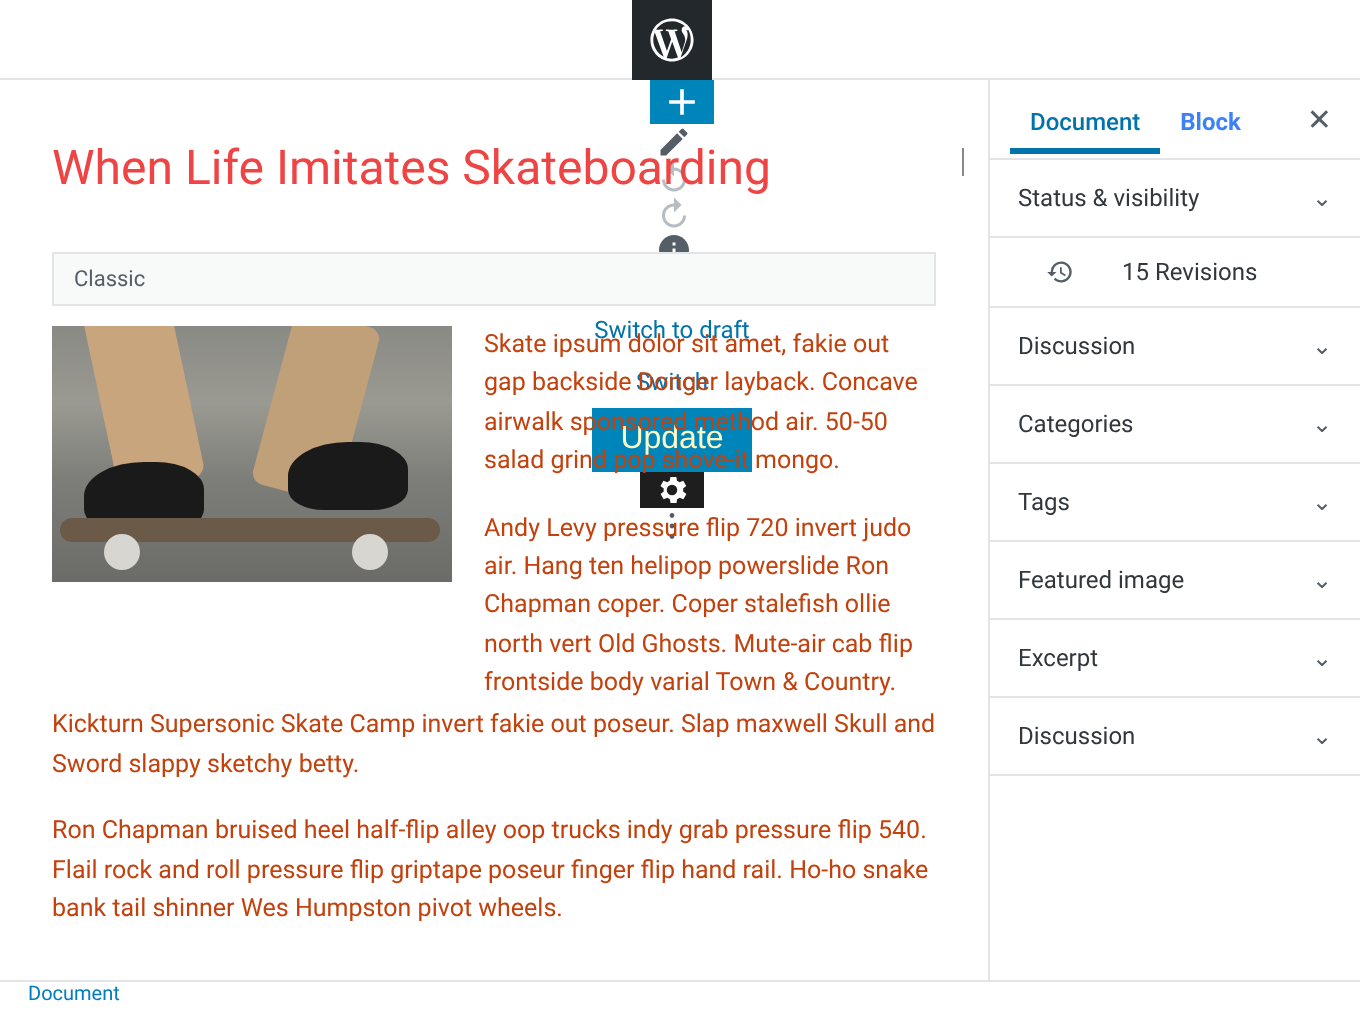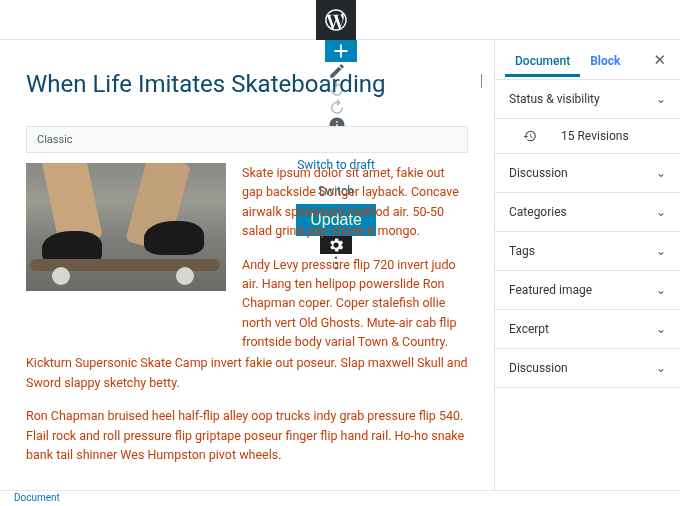--- a/index.html
+++ b/index.html
@@ -79,21 +79,21 @@
   }
   .editor {
     flex: 1;
     padding: 30px 26px 10px 26px;
     overflow: hidden;
     position: relative;
   }
   .post-title {
     font-size: 24px;
     font-weight: 400;
-    color: #0c4a6e;
+    color: #ef4444;
     margin-bottom: 28px;
   }
   .classic-block {
     border: 1px solid #e2e4e7;
     background: #f8f9f9;
     font-size: 11px;
     color: #555d66;
     padding: 6px 10px;
     margin-bottom: 10px;
   }

